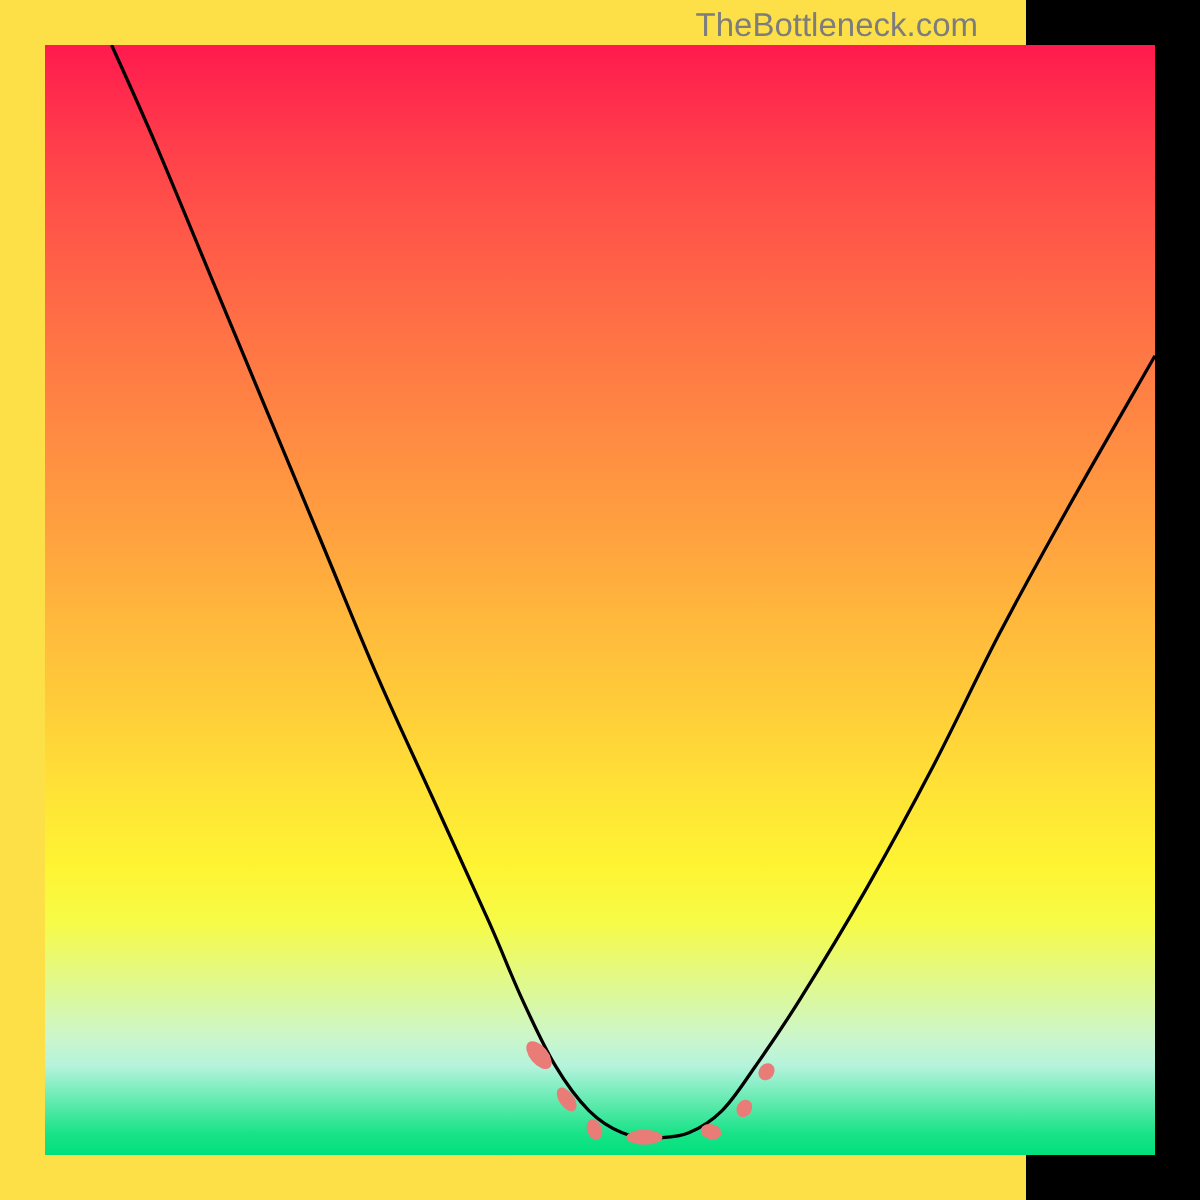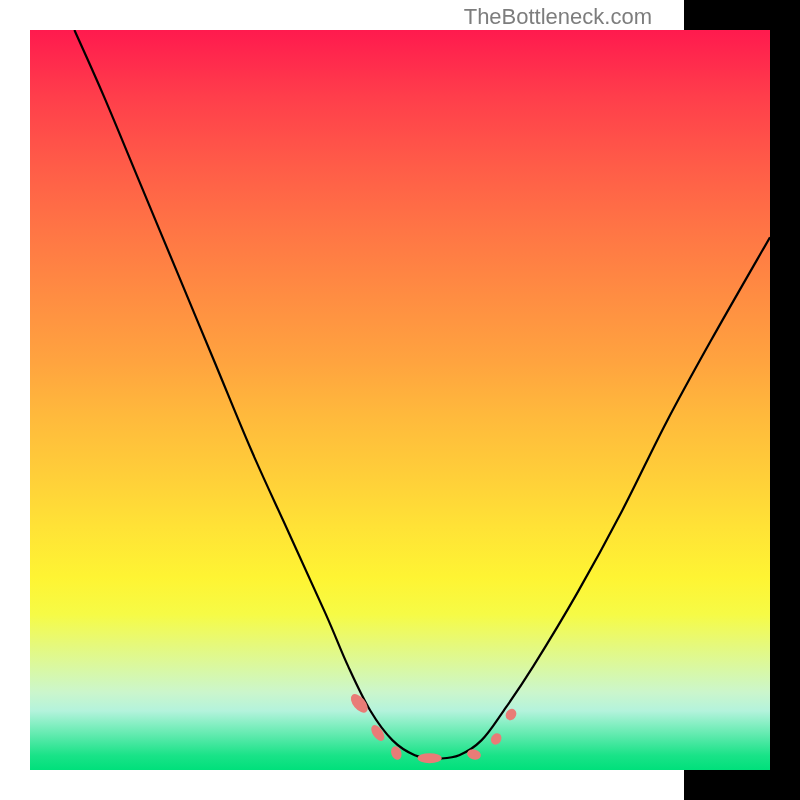--- a/index.html
+++ b/index.html
@@ -9,21 +9,21 @@
     height: 800px;
     overflow: hidden;
     background: #000000;
     font-family: sans-serif;
   }
   .outer {
     position: absolute;
     top: 0; left: 0;
     width: 684px;
     height: 800px;
-    background: #ffffff;
+    background: #fde047;
   }
   .plot {
     position: absolute;
     top: 30px;
     left: 30px;
     width: 740px;
     height: 740px;
     background: linear-gradient(
       to bottom,
       #ff1a4e 0%,

